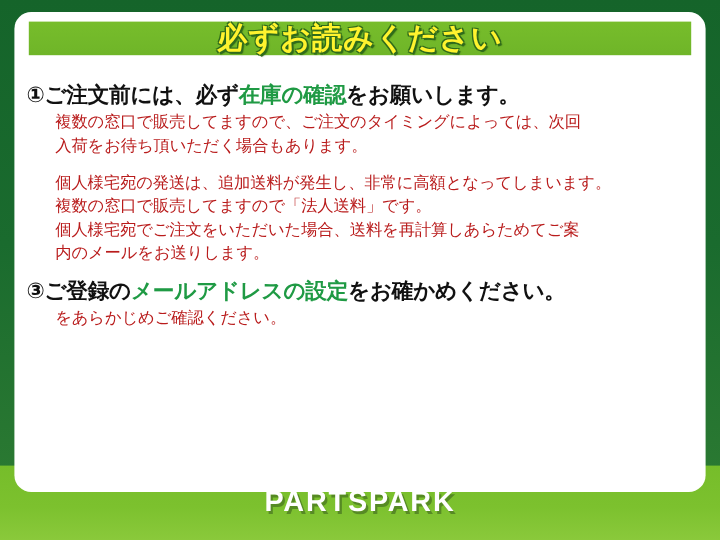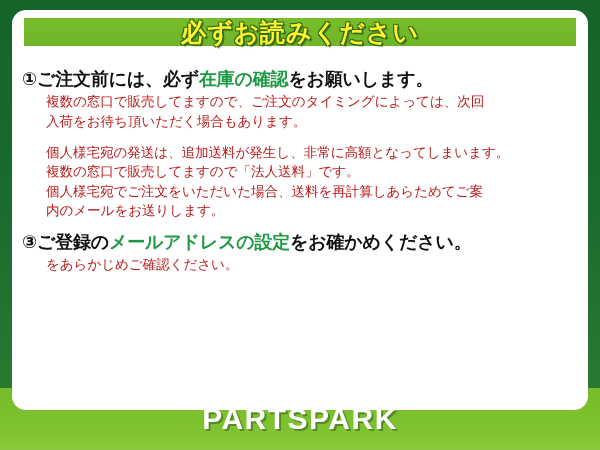--- a/index.html
+++ b/index.html
@@ -31,21 +31,21 @@
     right: 0;
     bottom: 0;
     height: 62px;
     background: linear-gradient(#76bd2a 0%, #7cc12e 55%, #8ac93b 100%);
     display: flex;
     align-items: center;
     justify-content: center;
     z-index: 1;
   }
   .brand-wordmark {
-    font-size: 30px;
+    font-size: 24px;
     font-weight: bold;
     color: #ffffff;
     letter-spacing: 1.5px;
     text-shadow: 2px 2px 0 rgba(40, 70, 25, 0.45);
     line-height: 1;
     text-align: right;
   }
 
   
   .content-panel {

